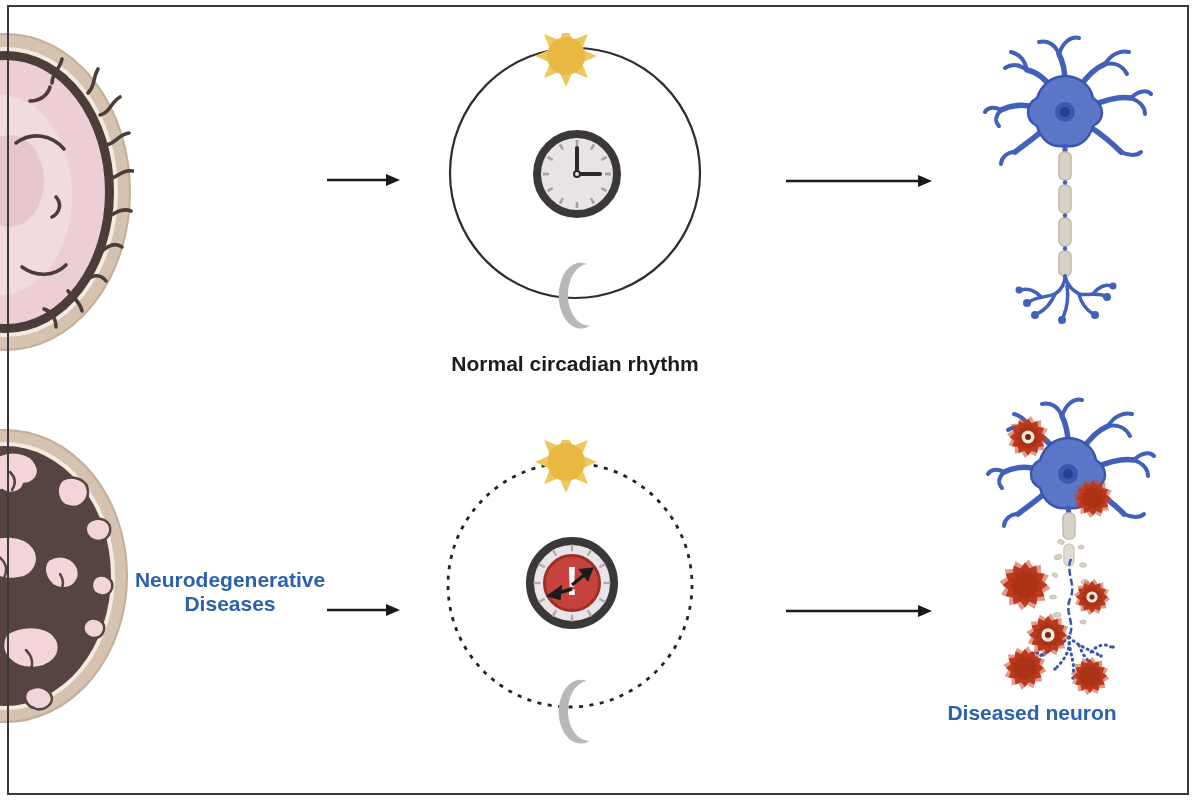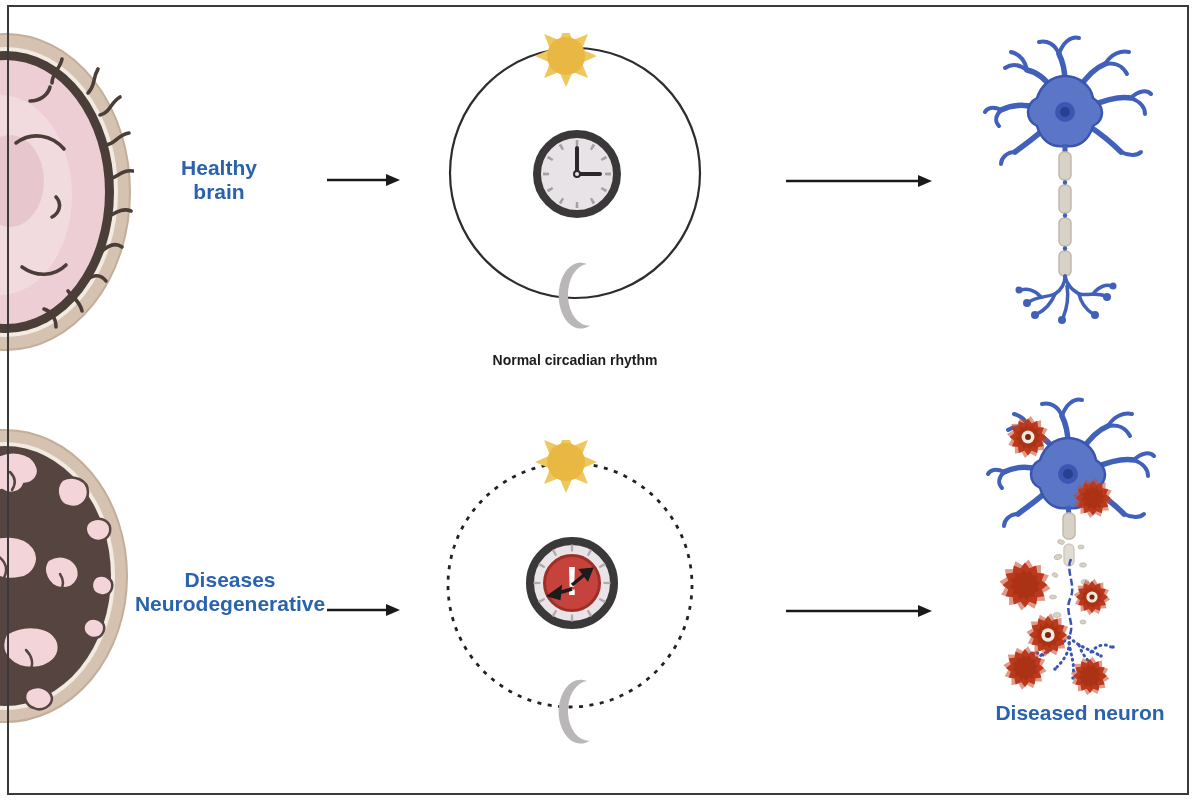--- a/index.html
+++ b/index.html
@@ -5,21 +5,21 @@
   html,body { margin:0; padding:0; background:#fff; }
   .stage { position:relative; width:1200px; height:806px; background:#ffffff; overflow:hidden;
            font-family:"Liberation Sans", sans-serif; }
   .frame { position:absolute; left:7px; top:5px; width:1182px; height:790px;
            border:2.5px solid #3a3a3a; box-sizing:border-box; z-index:10; pointer-events:none; }
   .pc { position:absolute; }
   .brain { z-index:4; }
   .label { position:absolute; text-align:center; font-weight:bold; color:#2a62ae;
            font-size:21px; line-height:1.15; z-index:6; }
   .caption { position:absolute; text-align:center; font-weight:bold; color:#1c1c1c;
-             font-size:14px; z-index:6; }
+             font-size:21px; z-index:6; }
 </style>
 </head>
 <body>
 
 <div class="stage">
   <div class="frame"></div>
 
   <svg width="0" height="0" style="position:absolute" aria-hidden="true">
     <defs>
       <g id="sunG">
@@ -91,24 +91,20 @@
       <path d="M106,250 c-6,-8 -14,-6 -20,0"></path>
       <path d="M82,280 c-2,-10 -10,-14 -14,-20"></path>
       <path d="M56,296 c0,-10 -6,-16 -12,-18"></path>
       <path d="M16,112 c16,-12 36,-8 48,6"></path>
       <path d="M22,236 c14,10 32,10 44,-2"></path>
       <path d="M52,186 c8,-4 10,-14 4,-20"></path>
       <path d="M30,70 c10,0 18,-6 20,-14"></path>
     </g>
   </svg>
 
-  <div class="label" style="left:144px;top:156px;width:150px">
-    <div>Healthy</div>
-    <div>brain</div>
-  </div>
 
   <svg class="pc" style="left:326px;top:172px" width="75" height="16" viewBox="0 0 75 16">
     <line x1="1" y1="8" x2="61" y2="8" stroke="#1a1a1a" stroke-width="2.4"></line>
     <polygon points="60,2 74,8 60,14" fill="#1a1a1a"></polygon>
   </svg>
 
   <svg class="pc" style="left:440px;top:33px" width="270" height="305" viewBox="0 0 270 305">
     <circle cx="135" cy="140" r="125" fill="none" stroke="#2d2d2d" stroke-width="2.2"></circle>
     <use href="#moonG" transform="translate(137,264) scale(1,1.5)"></use>
     <g transform="translate(137,141)">
@@ -182,22 +178,22 @@
     </g>
     <g fill="none" stroke="#554440" stroke-width="2.5" stroke-linecap="round">
       <path d="M10,44 c6,6 6,12 2,18"></path>
       <path d="M-2,128 c8,6 10,14 6,22"></path>
       <path d="M26,222 c6,6 8,14 4,20"></path>
       <path d="M60,146 c4,6 4,12 0,18"></path>
     </g>
   </svg>
 
   <div class="label" style="left:115px;top:568px;width:230px">
+    <div>Neurodegenerative</div>
     <div>Diseases</div>
-    <div>Neurodegenerative</div>
   </div>
 
   <svg class="pc" style="left:326px;top:602px" width="75" height="16" viewBox="0 0 75 16">
     <line x1="1" y1="8" x2="61" y2="8" stroke="#1a1a1a" stroke-width="2.4"></line>
     <polygon points="60,2 74,8 60,14" fill="#1a1a1a"></polygon>
   </svg>
 
   <svg class="pc" style="left:440px;top:440px" width="270" height="312" viewBox="0 0 270 312">
     <circle cx="130" cy="145" r="122" fill="none" stroke="#222222" stroke-width="2.8" stroke-dasharray="4 6.5"></circle>
     <use href="#moonG" transform="translate(137,273) scale(1,1.45)"></use>
@@ -263,15 +259,15 @@
     </g>
     <use href="#plqRingG" transform="translate(45,42) scale(0.92)"></use>
     <use href="#plqG" transform="translate(110,103) scale(0.88)"></use>
     <use href="#plqG" transform="translate(42,190) scale(1.12)"></use>
     <use href="#plqRingG" transform="translate(109,202) scale(0.8)"></use>
     <use href="#plqRingG" transform="translate(65,240) scale(0.95)"></use>
     <use href="#plqG" transform="translate(42,273) scale(0.95)"></use>
     <use href="#plqG" transform="translate(107,281) scale(0.85)"></use>
   </svg>
 
-  <div class="label" style="left:980px;top:701px;width:200px">Diseased neuron</div>
+  <div class="label" style="left:932px;top:701px;width:200px">Diseased neuron</div>
 
 </div>
 
 </body></html>

